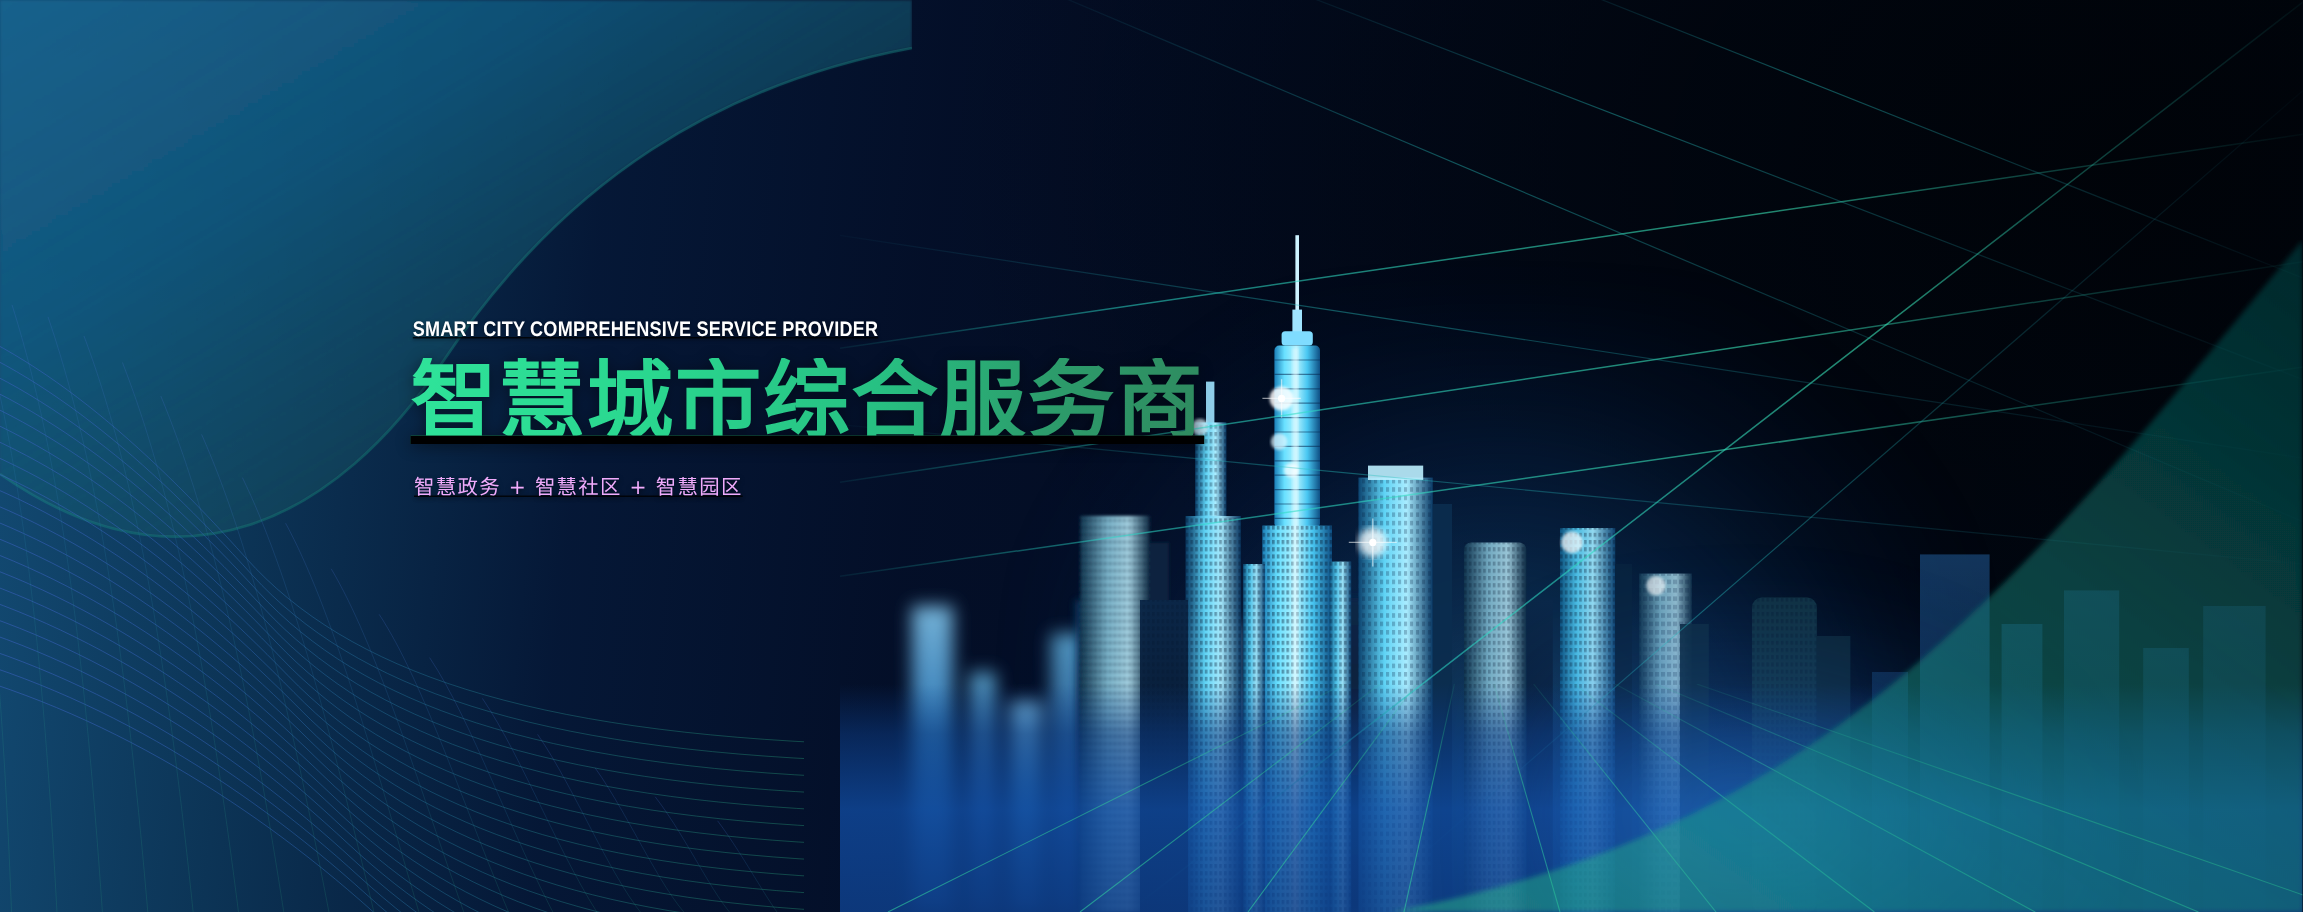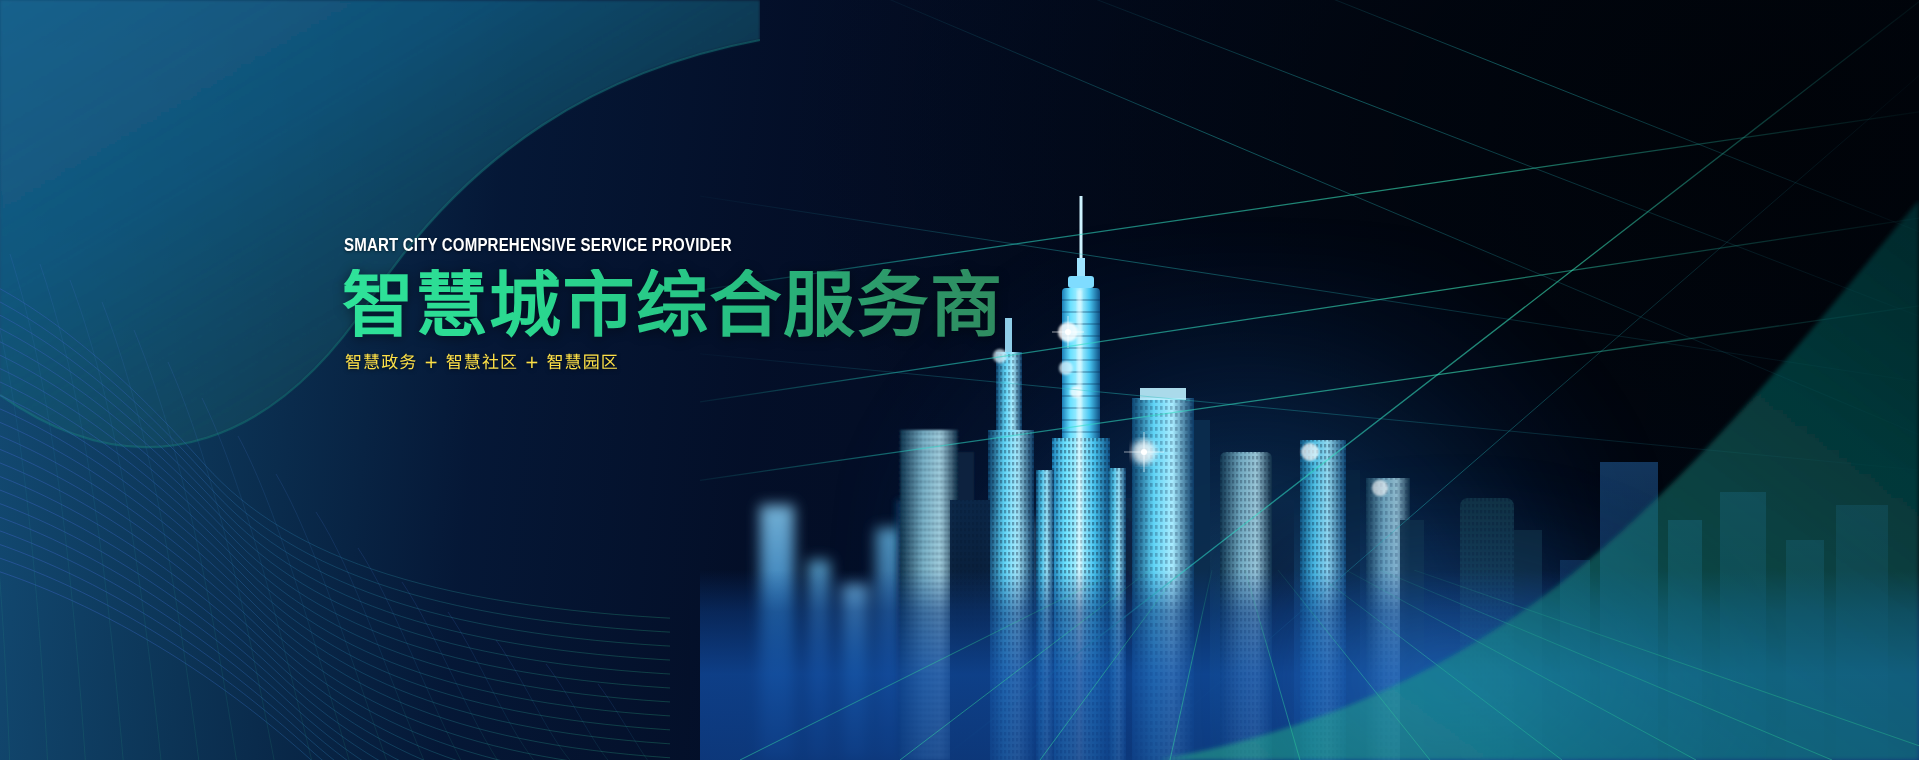--- a/index.html
+++ b/index.html
@@ -89,22 +89,23 @@
   .bl-halo{
     position:absolute;left:560px;bottom:-40px;width:480px;height:300px;
     background:radial-gradient(ellipse at 40% 60%,rgba(58,150,235,.30) 0%,rgba(30,100,200,.14) 45%,rgba(0,0,0,0) 75%);
     filter:blur(30px);
   }
 
   
   .copy{
     position:absolute;
     left:342px;
-    top:237px;
+    top:266px;
     z-index:60;
+    text-decoration:underline;
   }
   .eyebrow{
     color:#ffffff;
     font-size:17.5px;
     font-weight:700;
     letter-spacing:.2px;
     line-height:1;
     margin:0 0 14px 2px;
     transform:scaleX(.86);
     transform-origin:left center;
@@ -122,22 +123,22 @@
     white-space:nowrap;
     font-family:"DejaVu Sans","Liberation Sans",sans-serif;
     background:linear-gradient(97deg,#2fe39a 0%,#2ad78f 30%,#27c183 58%,#2c9c6b 80%,#2f8a5f 100%);
     -webkit-background-clip:text;
     background-clip:text;
     color:transparent;
     -webkit-text-fill-color:transparent;
     filter:drop-shadow(0 2px 6px rgba(0,0,0,.45));
   }
   .subcopy{
-    margin:12px 0 0 3px;
-    color:#fde047;
+    margin:28px 0 0 3px;
+    color:#f0abfc;
     font-size:17px;
     letter-spacing:1.1px;
     line-height:1;
     white-space:nowrap;
     font-family:"DejaVu Sans","Liberation Sans",sans-serif;
     text-shadow:0 1px 4px rgba(0,0,0,.6);
   }
 </style>
 </head>
 <body>

